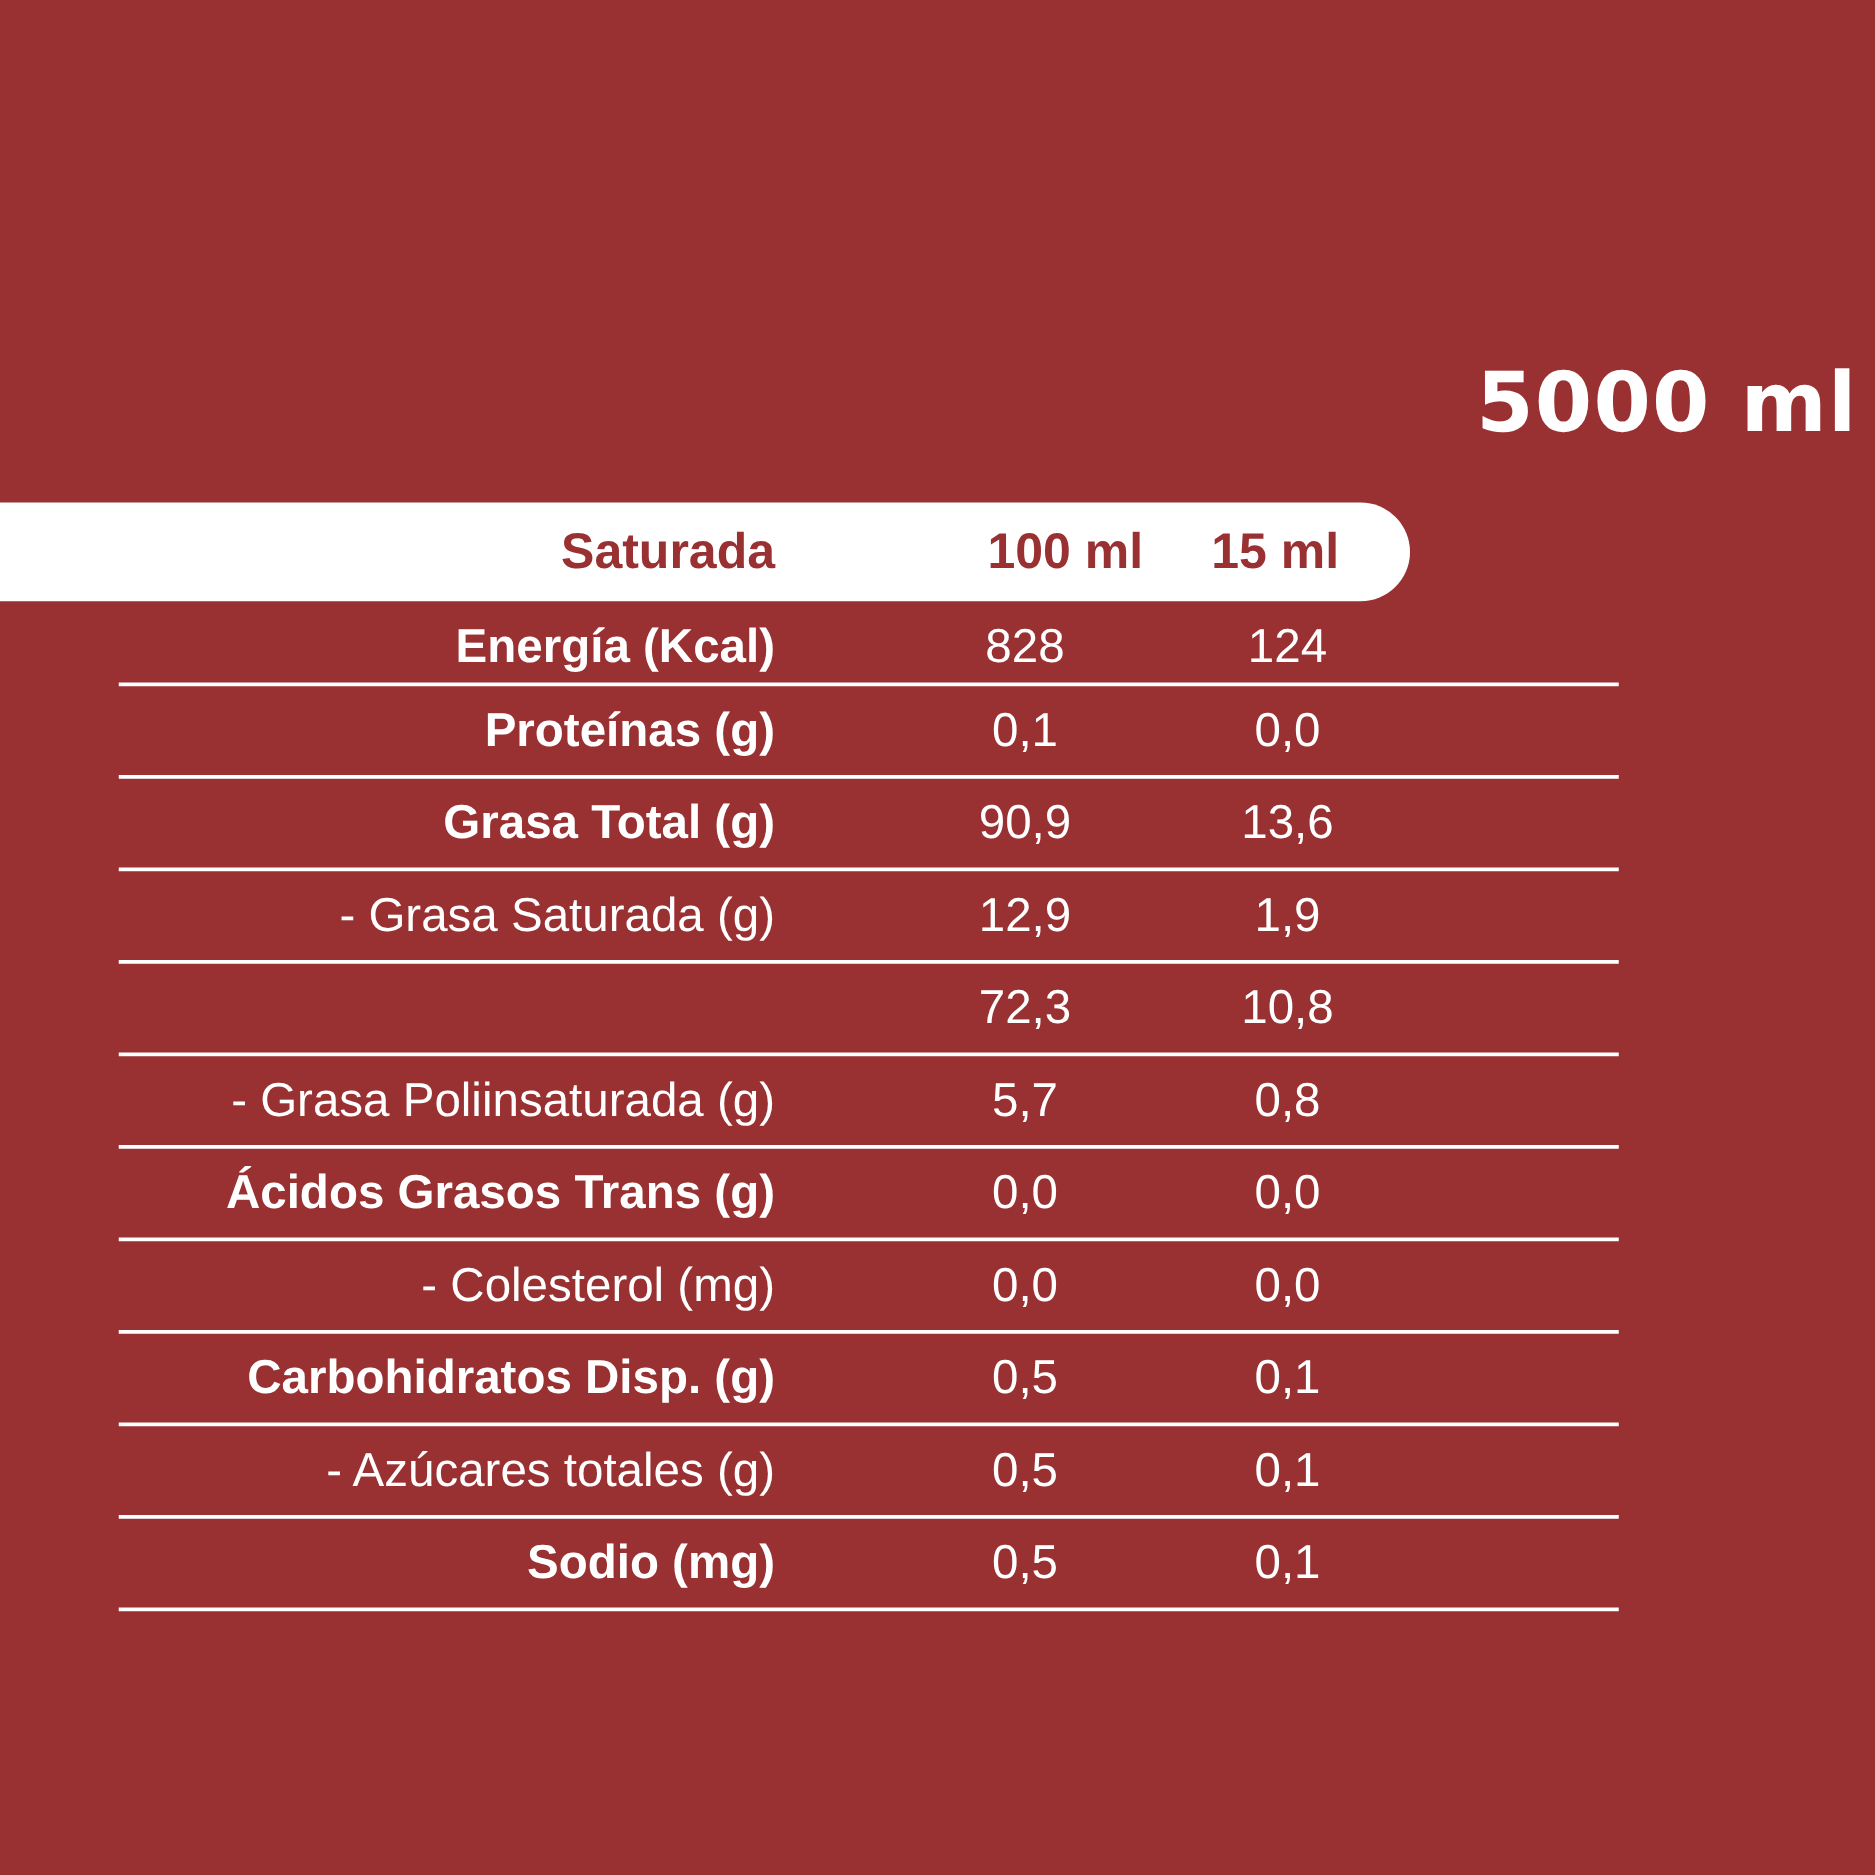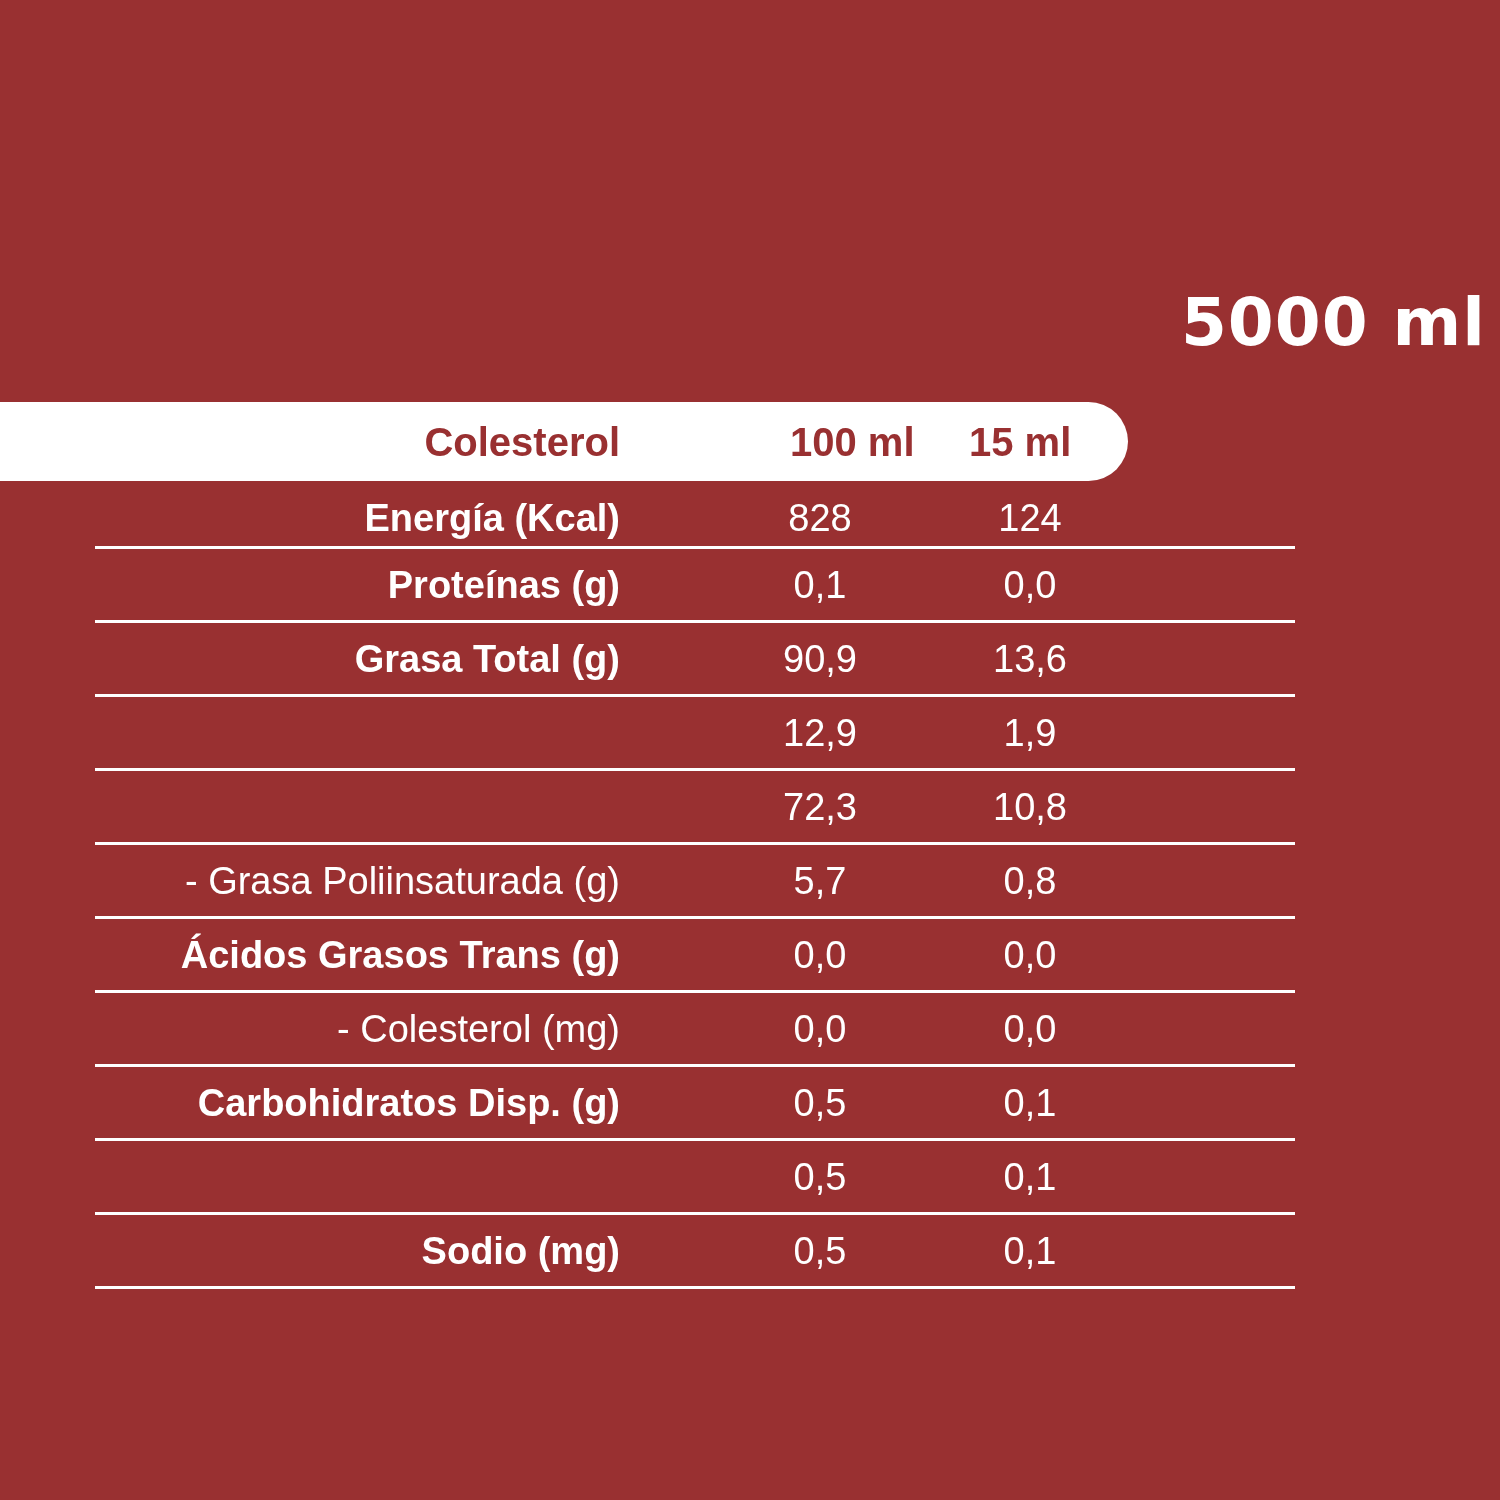--- a/index.html
+++ b/index.html
@@ -70,21 +70,21 @@
   .row.bold .c-label { font-weight: bold; }
   .c-v1 { left: 725px; transform: translate(-50%,-50%); }
   .c-v2 { left: 935px; transform: translate(-50%,-50%); }
 </style>
 </head>
 <body>
 
 <div class="title">5000 ml</div>
 
 <div class="header-bar">
-  <span class="hcell h-nutrient">Colesterol</span>
+  <span class="hcell h-nutrient">Saturada</span>
   <span class="hcell h-col1">100 ml</span>
   <span class="hcell h-col2">15 ml</span>
 </div>
 
 <div class="table">
 
   <div class="row first bold">
     <span class="cell c-label">Energía (Kcal)</span>
     <span class="cell c-v1">828</span>
     <span class="cell c-v2">124</span>
@@ -96,20 +96,21 @@
     <span class="cell c-v2">0,0</span>
   </div>
 
   <div class="row bold">
     <span class="cell c-label">Grasa Total (g)</span>
     <span class="cell c-v1">90,9</span>
     <span class="cell c-v2">13,6</span>
   </div>
 
   <div class="row">
+    <span class="cell c-label">- Grasa Saturada (g)</span>
     <span class="cell c-v1">12,9</span>
     <span class="cell c-v2">1,9</span>
   </div>
 
   <div class="row">
     <span class="cell c-v1">72,3</span>
     <span class="cell c-v2">10,8</span>
   </div>
 
   <div class="row">
@@ -130,20 +131,21 @@
     <span class="cell c-v2">0,0</span>
   </div>
 
   <div class="row bold">
     <span class="cell c-label">Carbohidratos Disp. (g)</span>
     <span class="cell c-v1">0,5</span>
     <span class="cell c-v2">0,1</span>
   </div>
 
   <div class="row">
+    <span class="cell c-label">- Azúcares totales (g)</span>
     <span class="cell c-v1">0,5</span>
     <span class="cell c-v2">0,1</span>
   </div>
 
   <div class="row bold">
     <span class="cell c-label">Sodio (mg)</span>
     <span class="cell c-v1">0,5</span>
     <span class="cell c-v2">0,1</span>
   </div>
 

